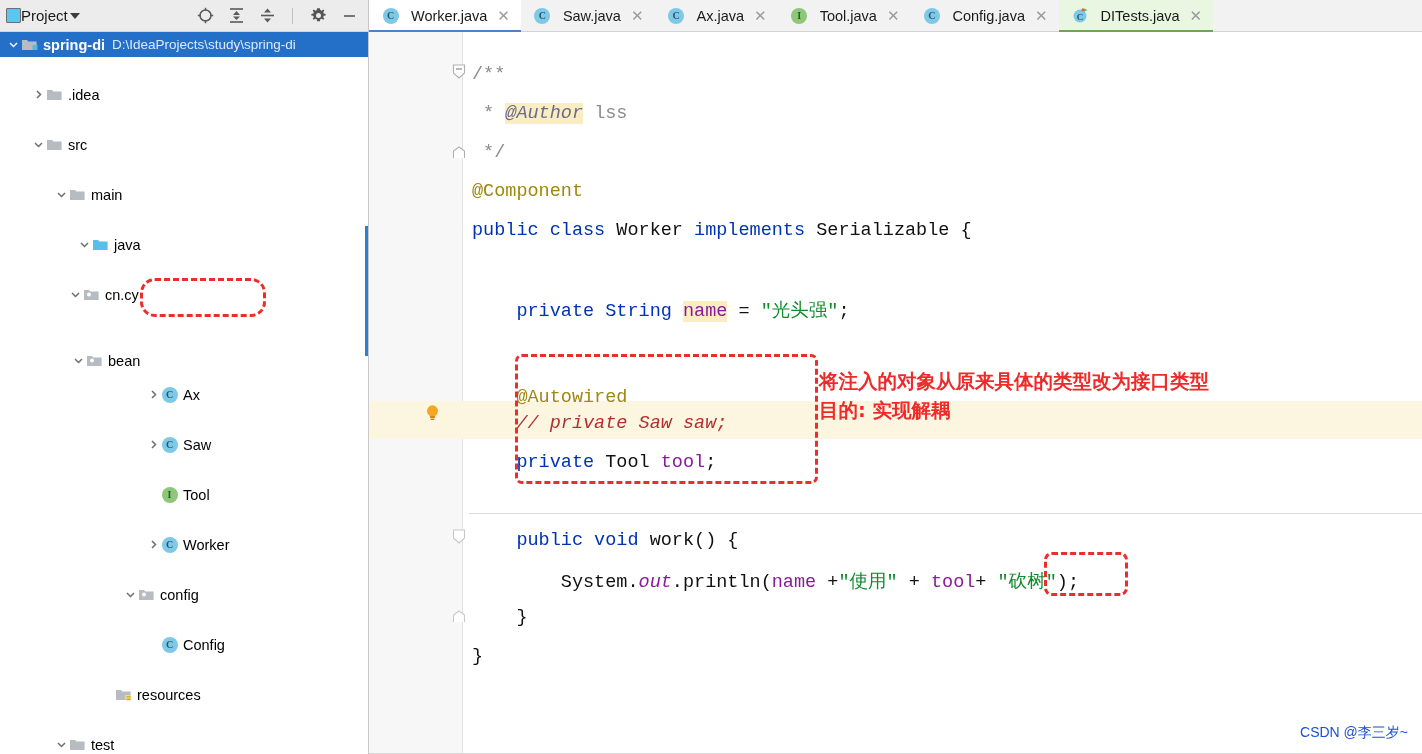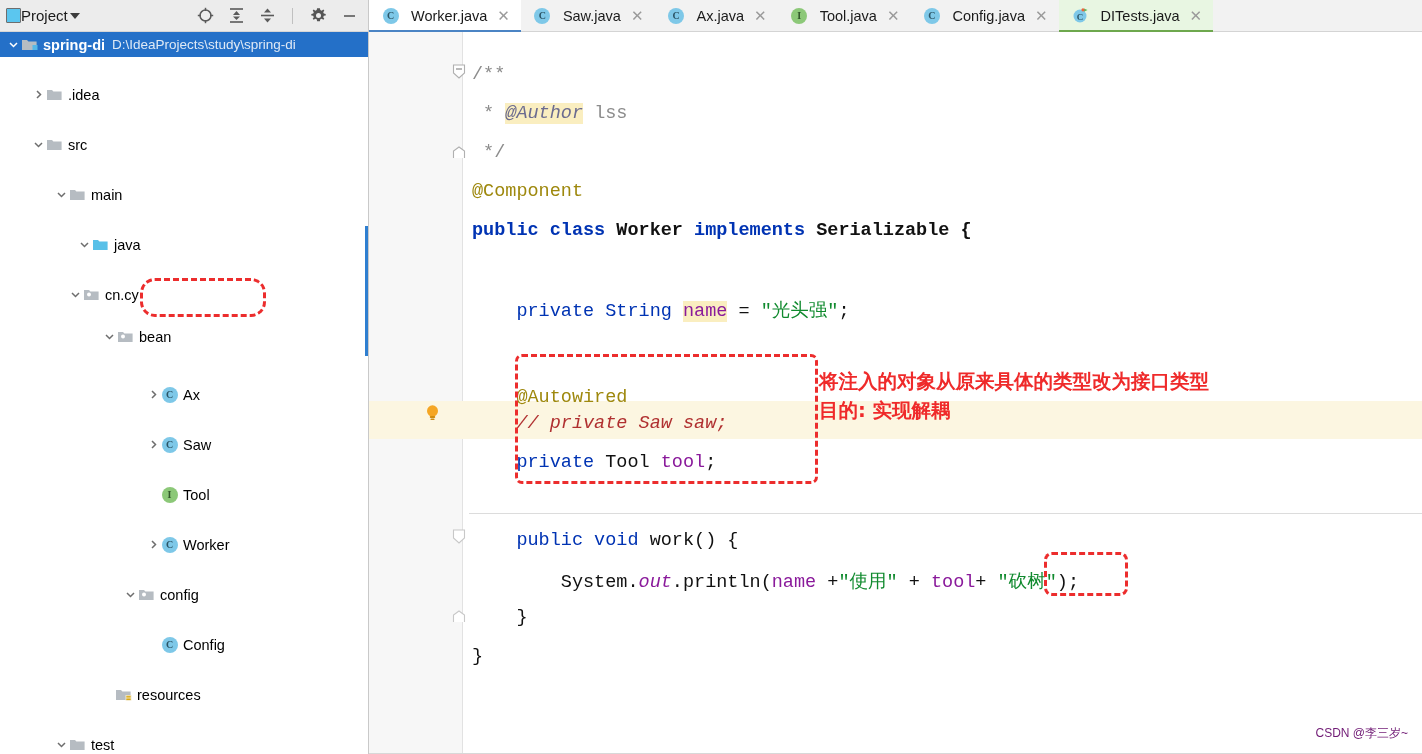--- a/index.html
+++ b/index.html
@@ -66,21 +66,21 @@
   .ital{font-style:italic;}
   .hlname{background:#faeec0;}
   .hlauthor{background:#faeec0;color:#6b6b8f;font-style:italic;}
 
   .sep-line{position:absolute;left:0;right:0;height:1px;background:#dcdcdc;}
 
   .box-autowired{position:absolute;border:3px dashed #ec2d2d;border-radius:7px;pointer-events:none;}
   .box-tool{position:absolute;border:3px dashed #ec2d2d;border-radius:8px;pointer-events:none;}
   .note{position:absolute;color:#ef2a2a;font-size:19.5px;font-weight:bold;line-height:28px;font-family:"DejaVu Sans","Liberation Sans",sans-serif;white-space:pre;}
 
-  .watermark{position:absolute;right:14px;bottom:12px;color:#701a75;font-size:12px;text-align:right;}
+  .watermark{position:absolute;right:14px;bottom:12px;color:#1d4ed8;font-size:14px;text-align:right;}
   .edge-line{position:absolute;left:0;right:0;bottom:0;height:1px;background:#d8d8d8;}
 </style>
 </head>
 <body>
 
 <div class="app">
 
   <div class="project-panel">
 
     <div class="panel-header">
@@ -211,21 +211,21 @@
           </span>
         <span class="ic">
             <svg width="17" height="15" viewBox="0 0 17 15">
               <path d="M1 3 h5 l1.4 1.6 h8.2 v8.4 h-14.6z" fill="#b6bcc2"></path>
               <circle cx="6" cy="7.5" r="2" fill="#fff"></circle>
             </svg>
           </span>
         <span class="lbl">cn.cy</span>
       </div>
 
-      <div class="row" style="top:142px;padding-left:102px;">
+      <div class="row" style="top:166px;padding-left:71px;">
         <span class="arrow">
             <svg width="11" height="11" viewBox="0 0 11 11">
               <path d="M2 4 L5.5 7.5 L9 4" fill="none" stroke="#6e6e6e" stroke-width="1.5"></path>
             </svg>
           </span>
         <span class="ic">
             <svg width="17" height="15" viewBox="0 0 17 15">
               <path d="M1 3 h5 l1.4 1.6 h8.2 v8.4 h-14.6z" fill="#b6bcc2"></path>
               <circle cx="6" cy="7.5" r="2" fill="#fff"></circle>
             </svg>
@@ -419,21 +419,21 @@
             <rect x="5.8" y="12" width="5.4" height="2" rx="0.8" fill="#d08c10"></rect>
             <rect x="6.5" y="14.5" width="4" height="1.6" rx="0.7" fill="#d08c10"></rect>
           </svg>
       </div>
 
       <div class="codearea">
         <div class="cl" style="top:32px;"><span class="cmt">/**</span></div>
         <div class="cl" style="top:71px;"><span class="cmt"> * </span><span class="hlauthor">@Author</span><span class="cmt"> lss</span></div>
         <div class="cl" style="top:110px;"><span class="cmt"> */</span></div>
         <div class="cl" style="top:149px;"><span class="ann">@Component</span></div>
-        <div class="cl" style="top:188px;font-weight:bold;"><span class="k">public class </span><span>Worker</span><span class="k"> implements </span><span>Serializable {</span></div>
+        <div class="cl" style="top:188px;"><span class="k">public class </span><span>Worker</span><span class="k"> implements </span><span>Serializable {</span></div>
         <div class="cl" style="top:265px;"><span class="k">    private String </span><span class="hlname fld">name</span><span> = </span><span class="str">"光头强"</span><span>;</span></div>
         <div class="cl" style="top:343px;margin-top:12px;"><span class="ann">    @Autowired</span></div>
         <div class="cl" style="top:381px;"><span class="cmt2">    // private Saw saw;</span></div>
         <div class="cl" style="top:420px;"><span class="k">    private </span><span>Tool </span><span class="fld">tool</span><span>;</span></div>
         <div class="cl" style="top:498px;"><span class="k">    public void </span><span>work() {</span></div>
         <div class="cl" style="top:536px;"><span>        System.</span><span class="fld ital">out</span><span>.println(</span><span class="fld">name</span><span> +</span><span class="str">"使用"</span><span> + </span><span class="fld">tool</span><span>+ </span><span class="str">"砍树"</span><span>);</span></div>
         <div class="cl" style="top:575px;"><span>    }</span></div>
         <div class="cl" style="top:614px;"><span>}</span></div>
       </div>
 

